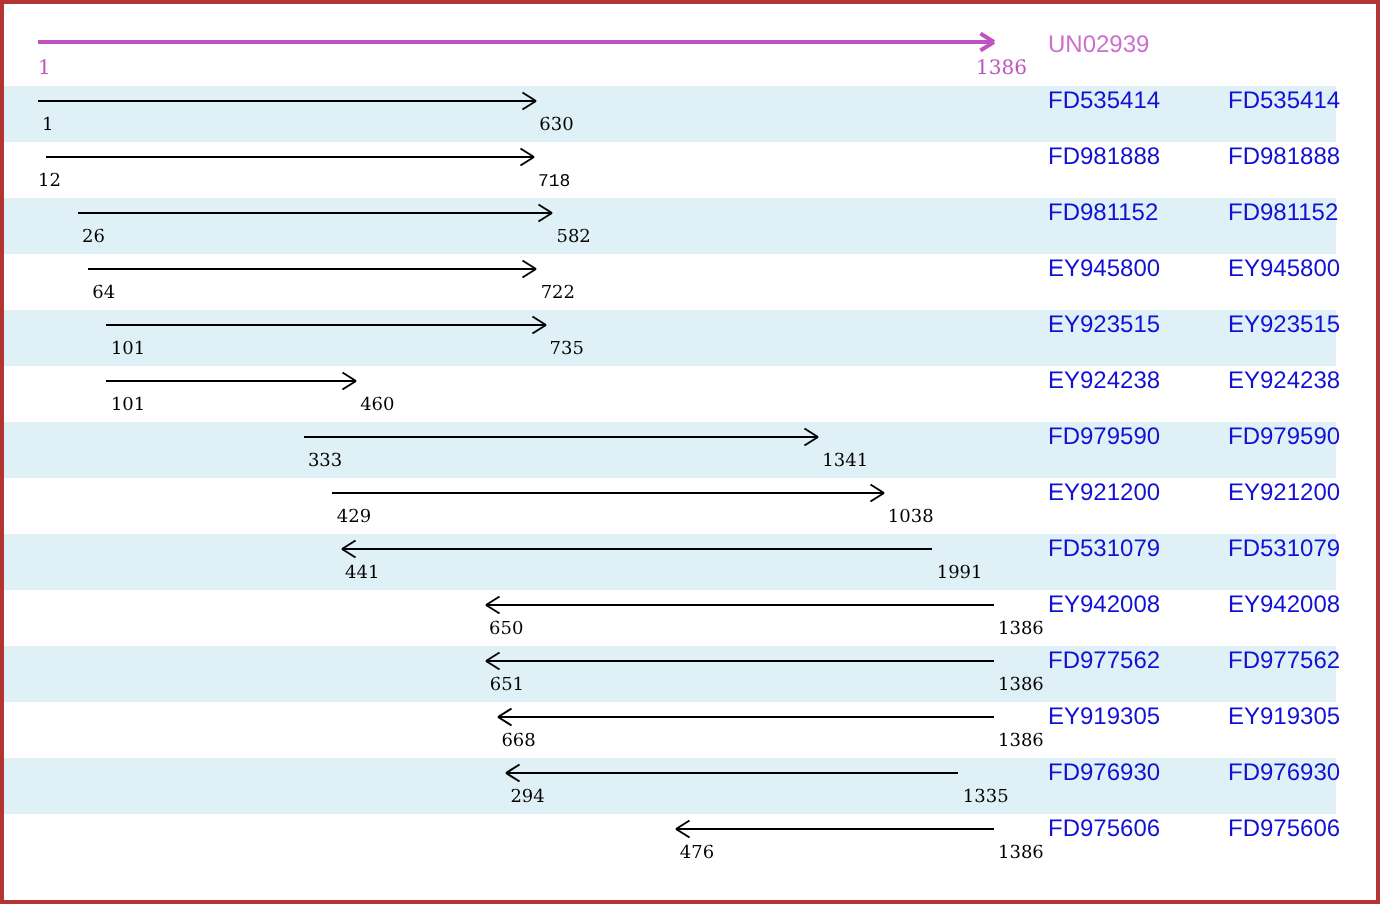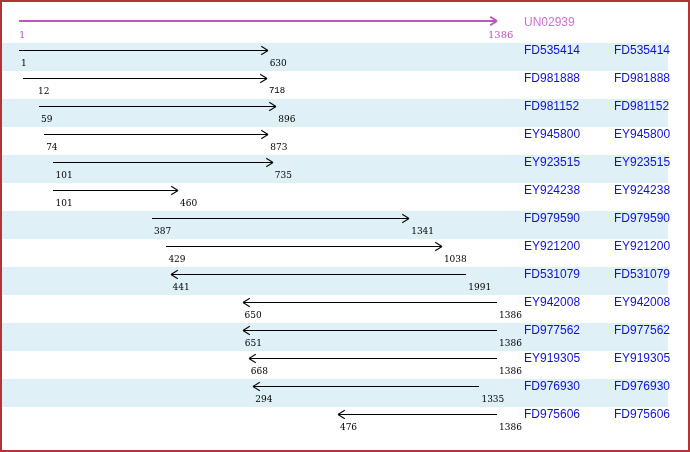--- a/index.html
+++ b/index.html
@@ -65,40 +65,40 @@
         <div class="leg" style="width: 8px; height: 1px; background: rgb(0, 0, 0); top: 7px; left: 257.627px; transform-origin: 100% 50%; transform: rotate(32deg);"></div>
         <span class="coord" style="left: 19px; top: 15px;">1</span>
         <span class="coord" style="left: 267.627px; top: 15px;">630</span>
         <span class="acc" style="left: 522px; top: 1px;">FD535414</span>
         <span class="acc" style="left: 612px; top: 1px;">FD535414</span>
       </div>
       <div class="align-row" style="top: 69px;">
         <div class="shaft" style="left: 20.7884px; top: 7px; width: 244.149px; height: 1px; background: rgb(0, 0, 0);"></div>
         <div class="leg" style="width: 8px; height: 1px; background: rgb(0, 0, 0); top: 7px; left: 256.938px; transform-origin: 100% 50%; transform: rotate(-32deg);"></div>
         <div class="leg" style="width: 8px; height: 1px; background: rgb(0, 0, 0); top: 7px; left: 256.938px; transform-origin: 100% 50%; transform: rotate(32deg);"></div>
-        <span class="coord" style="left: 36px; top: 15px;">12</span>
+        <span class="coord" style="left: 17px; top: 15px;">12</span>
         <span class="coord" style="left: 266.938px; top: 15px; font-family: Liberation Mono, monospace;">718</span>
         <span class="acc" style="left: 522px; top: 1px;">FD981888</span>
         <span class="acc" style="left: 612px; top: 1px;">FD981888</span>
       </div>
       <div class="align-row shaded" style="top: 97px;">
         <div class="shaft" style="left: 36.9755px; top: 7px; width: 237.261px; height: 1px; background: rgb(0, 0, 0);"></div>
         <div class="leg" style="width: 8px; height: 1px; background: rgb(0, 0, 0); top: 7px; left: 266.237px; transform-origin: 100% 50%; transform: rotate(-32deg);"></div>
         <div class="leg" style="width: 8px; height: 1px; background: rgb(0, 0, 0); top: 7px; left: 266.237px; transform-origin: 100% 50%; transform: rotate(32deg);"></div>
-        <span class="coord" style="left: 38.9755px; top: 15px;">59</span>
-        <span class="coord" style="left: 276.237px; top: 15px;">896</span>
+        <span class="coord" style="left: 38.9755px; top: 15px;">26</span>
+        <span class="coord" style="left: 276.237px; top: 15px;">582</span>
         <span class="acc" style="left: 522px; top: 1px;">FD981152</span>
         <span class="acc" style="left: 612px; top: 1px;">FD981152</span>
       </div>
       <div class="align-row" style="top: 125px;">
         <div class="shaft" style="left: 42.1415px; top: 7px; width: 224.174px; height: 1px; background: rgb(0, 0, 0);"></div>
         <div class="leg" style="width: 8px; height: 1px; background: rgb(0, 0, 0); top: 7px; left: 258.316px; transform-origin: 100% 50%; transform: rotate(-32deg);"></div>
         <div class="leg" style="width: 8px; height: 1px; background: rgb(0, 0, 0); top: 7px; left: 258.316px; transform-origin: 100% 50%; transform: rotate(32deg);"></div>
-        <span class="coord" style="left: 44.1415px; top: 15px;">74</span>
-        <span class="coord" style="left: 268.316px; top: 15px;">873</span>
+        <span class="coord" style="left: 44.1415px; top: 15px;">64</span>
+        <span class="coord" style="left: 268.316px; top: 15px;">722</span>
         <span class="acc" style="left: 522px; top: 1px;">EY945800</span>
         <span class="acc" style="left: 612px; top: 1px;">EY945800</span>
       </div>
       <div class="align-row shaded" style="top: 153px;">
         <div class="shaft" style="left: 51.4404px; top: 7px; width: 219.352px; height: 1px; background: rgb(0, 0, 0);"></div>
         <div class="leg" style="width: 8px; height: 1px; background: rgb(0, 0, 0); top: 7px; left: 262.793px; transform-origin: 100% 50%; transform: rotate(-32deg);"></div>
         <div class="leg" style="width: 8px; height: 1px; background: rgb(0, 0, 0); top: 7px; left: 262.793px; transform-origin: 100% 50%; transform: rotate(32deg);"></div>
         <span class="coord" style="left: 53.4404px; top: 15px;">101</span>
         <span class="coord" style="left: 272.793px; top: 15px;">735</span>
         <span class="acc" style="left: 522px; top: 1px;">EY923515</span>
@@ -110,21 +110,21 @@
         <div class="leg" style="width: 8px; height: 1px; background: rgb(0, 0, 0); top: 7px; left: 168.082px; transform-origin: 100% 50%; transform: rotate(32deg);"></div>
         <span class="coord" style="left: 53.4404px; top: 15px;">101</span>
         <span class="coord" style="left: 178.082px; top: 15px;">460</span>
         <span class="acc" style="left: 522px; top: 1px;">EY924238</span>
         <span class="acc" style="left: 612px; top: 1px;">EY924238</span>
       </div>
       <div class="align-row shaded" style="top: 209px;">
         <div class="shaft" style="left: 149.94px; top: 7px; width: 257.237px; height: 1px; background: rgb(0, 0, 0);"></div>
         <div class="leg" style="width: 8px; height: 1px; background: rgb(0, 0, 0); top: 7px; left: 399.177px; transform-origin: 100% 50%; transform: rotate(-32deg);"></div>
         <div class="leg" style="width: 8px; height: 1px; background: rgb(0, 0, 0); top: 7px; left: 399.177px; transform-origin: 100% 50%; transform: rotate(32deg);"></div>
-        <span class="coord" style="left: 151.94px; top: 15px;">387</span>
+        <span class="coord" style="left: 151.94px; top: 15px;">333</span>
         <span class="coord" style="left: 409.177px; top: 15px;">1341</span>
         <span class="acc" style="left: 522px; top: 1px;">FD979590</span>
         <span class="acc" style="left: 612px; top: 1px;">FD979590</span>
       </div>
       <div class="align-row" style="top: 237px;">
         <div class="shaft" style="left: 164.405px; top: 7px; width: 275.49px; height: 1px; background: rgb(0, 0, 0);"></div>
         <div class="leg" style="width: 8px; height: 1px; background: rgb(0, 0, 0); top: 7px; left: 431.895px; transform-origin: 100% 50%; transform: rotate(-32deg);"></div>
         <div class="leg" style="width: 8px; height: 1px; background: rgb(0, 0, 0); top: 7px; left: 431.895px; transform-origin: 100% 50%; transform: rotate(32deg);"></div>
         <span class="coord" style="left: 166.405px; top: 15px;">429</span>
         <span class="coord" style="left: 441.895px; top: 15px;">1038</span>

